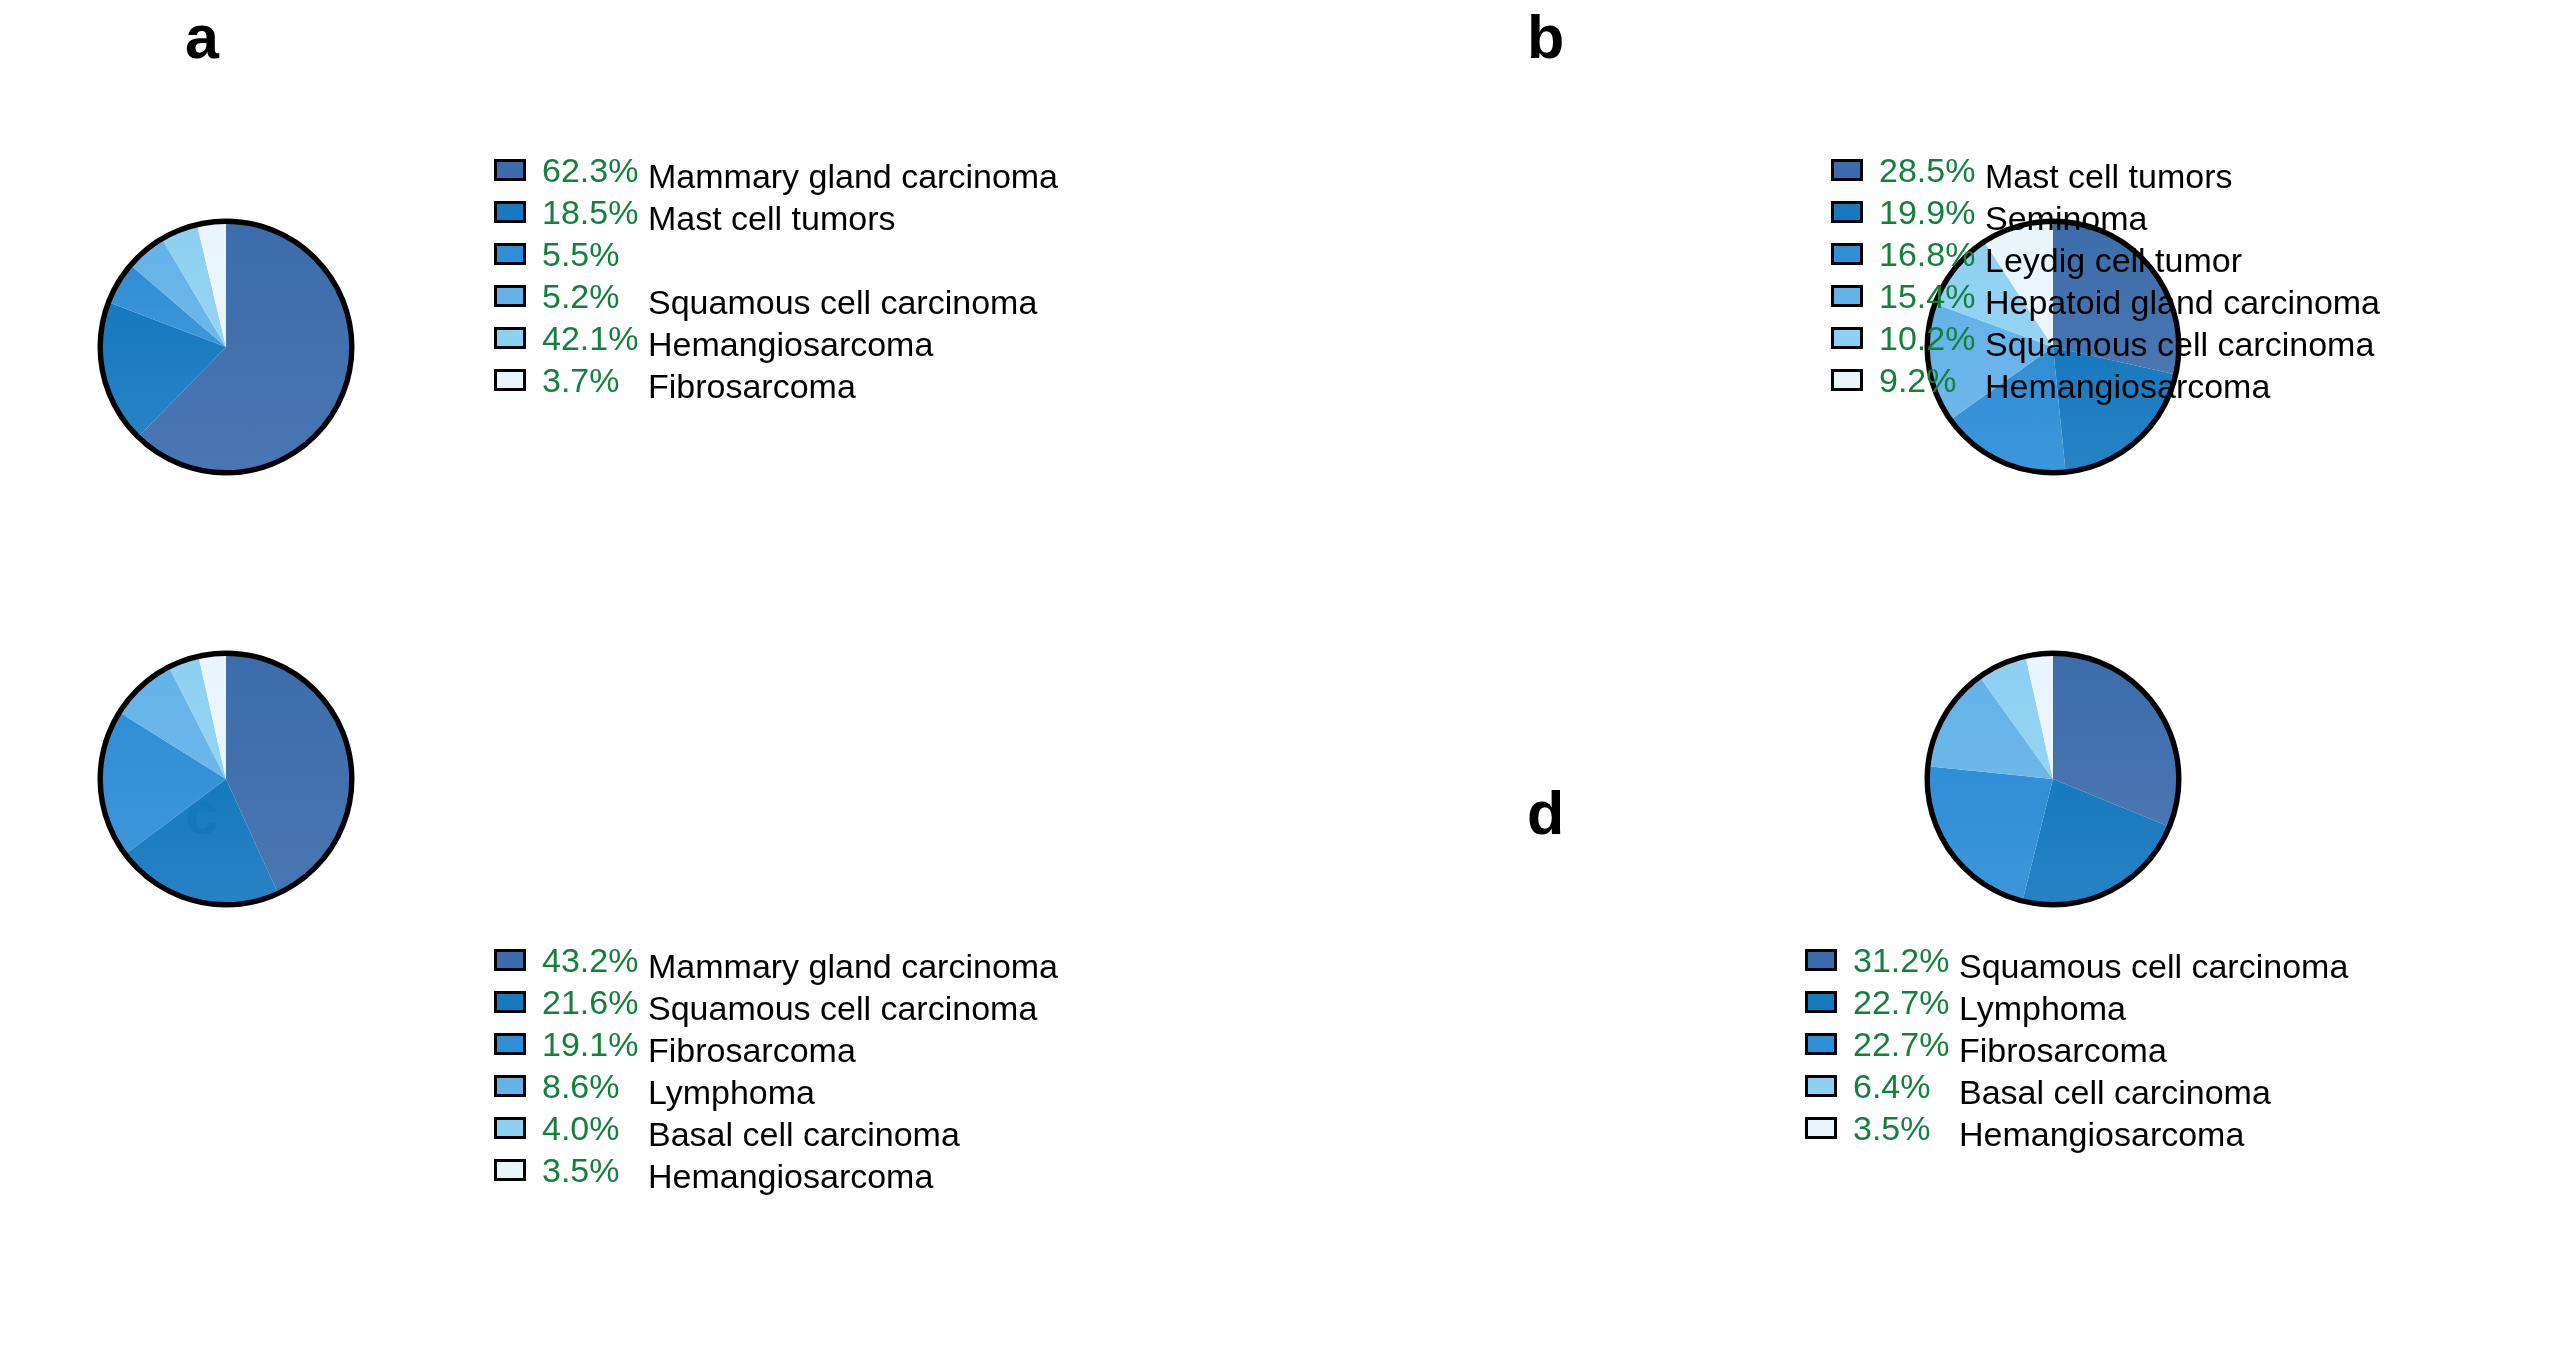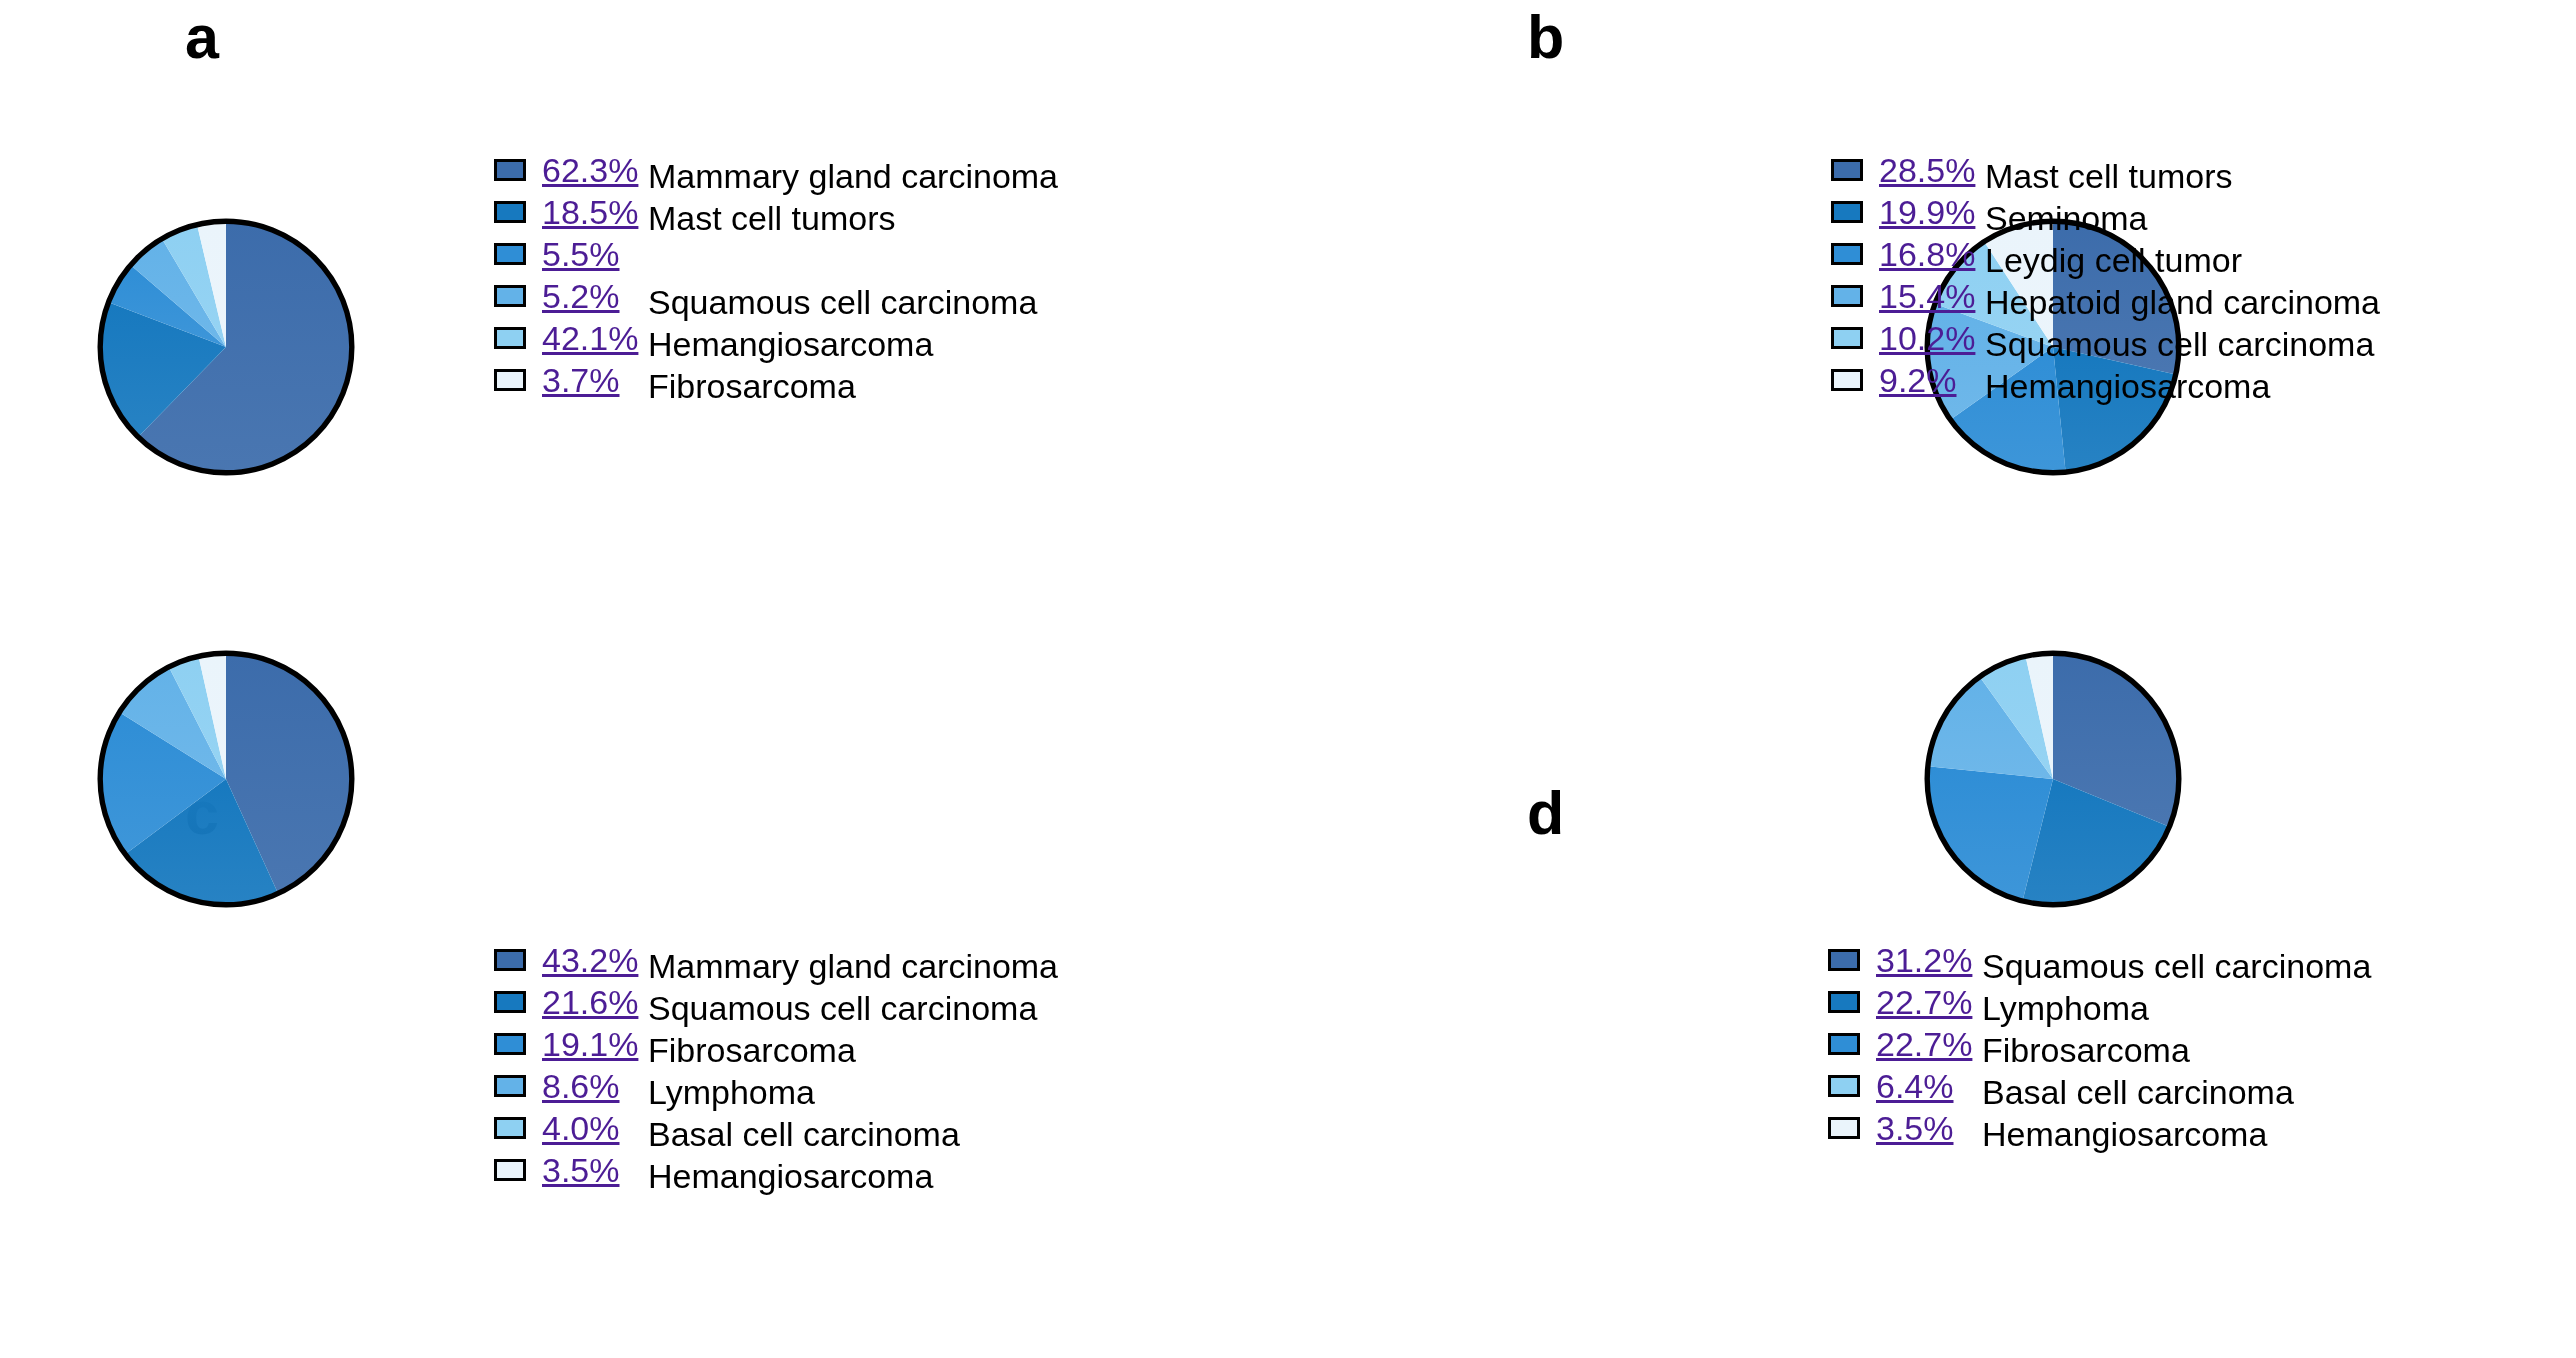--- a/index.html
+++ b/index.html
@@ -60,21 +60,21 @@
   .pie-svg { display: block; }
 
   
   .legend {
     position: absolute;
     font-family: "Liberation Sans", sans-serif;
   }
   .panel-a .legend { left: 494px;  top: 149px; }
   .panel-b .legend { left: 543px;  top: 149px; }
   .panel-c .legend { left: 494px;  top: 149px; }
-  .panel-d .legend { left: 540px;  top: 149px; }
+  .panel-d .legend { left: 517px;  top: 149px; }
 
   .legend-row {
     display: flex;
     align-items: center;
     height: 42px;
     white-space: nowrap;
   }
 
   .legend-swatch {
     flex: 0 0 auto;
@@ -83,23 +83,22 @@
     border: 3.6px solid #000000;
     box-sizing: border-box;
     margin-right: 16px;
   }
 
   .legend-pct {
     flex: 0 0 auto;
     width: 106px;
     font-size: 34px;
     line-height: 38px;
-    color: #4c1d95;
+    color: #15803d;
     text-align: left;
-    text-decoration: underline;
   }
 
   .legend-name {
     flex: 0 0 auto;
     font-size: 34px;
     line-height: 38px;
     color: #000000;
     margin-top: 12px;
   }
 </style>

